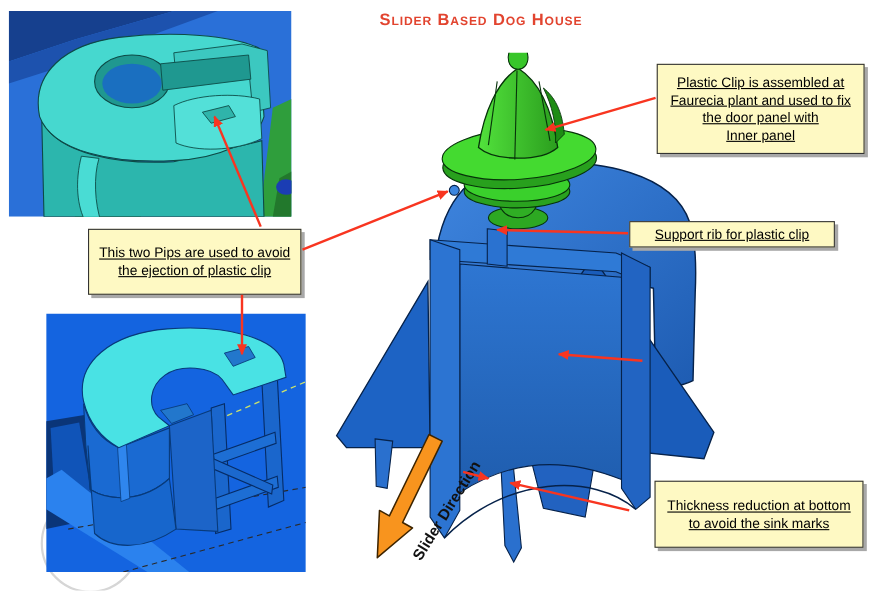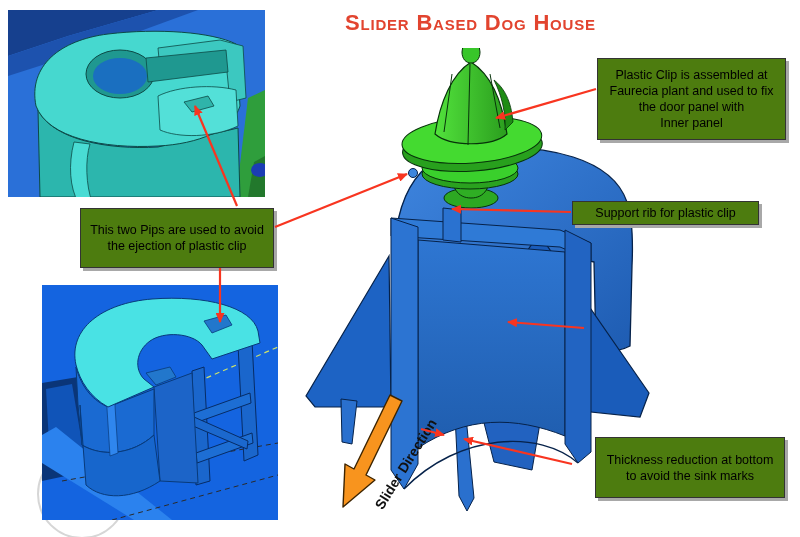--- a/index.html
+++ b/index.html
@@ -2,36 +2,36 @@
 <html><head>
 <meta charset="utf-8">
 <style>
   html,body{margin:0;padding:0;background:#fff;}
   .slide{
     position:relative;width:800px;height:537px;background:#ffffff;overflow:hidden;
     font-family:"Liberation Sans",sans-serif;
   }
   .title{
     position:absolute;left:345px;top:10px;z-index:3;
-    color:#e2442f;font-weight:bold;font-size:22px;letter-spacing:.8px;
+    color:#e2442f;font-weight:bold;font-size:15px;letter-spacing:.8px;
     font-variant:small-caps;white-space:nowrap;
   }
   .watermark{
     position:absolute;left:37px;top:449px;width:86px;height:86px;border-radius:50%;
     border:2px solid #d6d6d6;z-index:0;background:transparent;
   }
   .cad{position:absolute;z-index:1;}
   .topleft{left:8px;top:10px;width:257px;height:187px;}
   .bottomleft{left:42px;top:285px;width:236px;height:235px;}
   .centerfig{left:290px;top:48px;width:365px;height:482px;}
   .callout{
-    position:absolute;z-index:5;background:#4d7c0f;border:1px solid #333;
+    position:absolute;z-index:5;background:#fef9c3;border:1px solid #333;
     box-shadow:3px 3px 0 #a8a8a8;display:flex;align-items:center;justify-content:center;
     text-align:center;font-size:12.5px;line-height:1.28;color:#000;
-    padding:2px 6px;box-sizing:border-box;
+    padding:2px 6px;box-sizing:border-box;text-decoration:underline;
   }
   .co-clip {left:597px;top:58px;width:189px;height:82px;}
   .co-clip span{white-space:pre-line;}
   .co-rib  {left:572px;top:201px;width:187px;height:24px;}
   .co-ribs {left:585px;top:300px;width:186px;height:44px;}
   .co-thick{left:573px;top:437px;width:190px;height:61px;margin-left:22px;}
   .co-pips {left:80px; top:208px;width:194px;height:60px;}
   .slider-label{
     position:absolute;left:385px;top:496px;height:16px;z-index:4;
     font-size:14px;font-weight:600;color:#111;white-space:nowrap;

